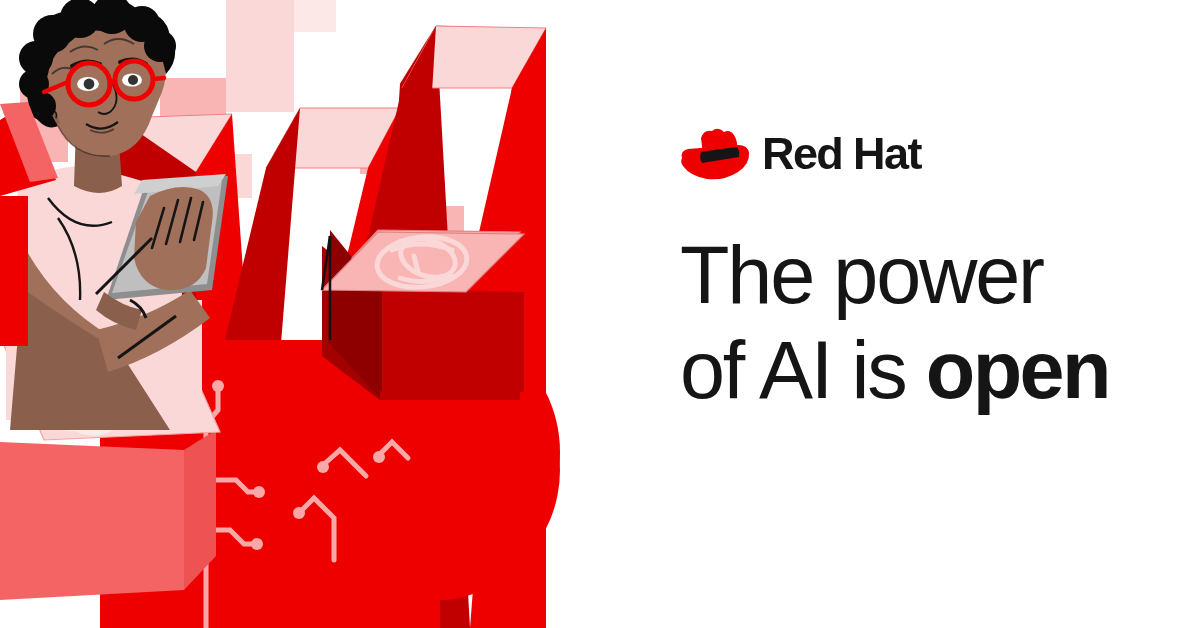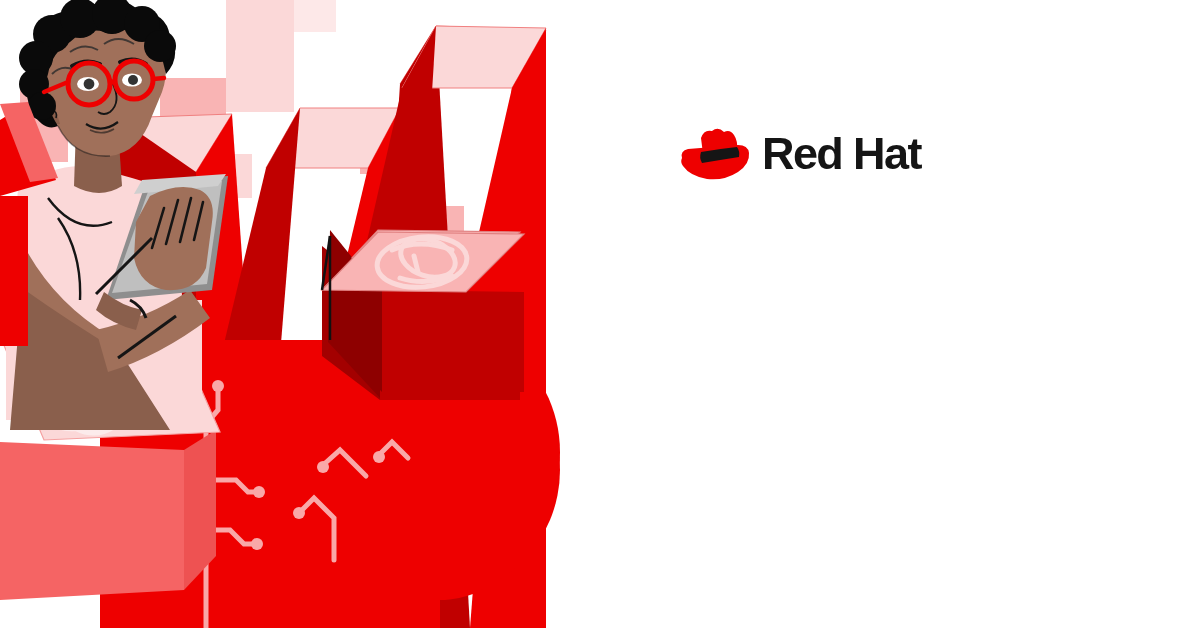--- a/index.html
+++ b/index.html
@@ -322,15 +322,19 @@
         <path d="M23 14 Q26 5 34 7 Q40 2 46 8 Q52 5 56 11 Q60 17 59 26 L25 30 Z" fill="#EE0000"></path>
 
         <path d="M4 34 Q2 27 10 25 L60 21 Q70 21 71 29 Q72 40 60 48
                  Q46 57 29 55 Q12 52 5 42 Q2 38 4 34 Z" fill="#EE0000"></path>
 
         <path d="M23 28 Q40 25 59 23 Q62 27 61 33 Q42 36 24 39 Q21 34 23 28 Z" fill="#151515"></path>
       </svg>
       <div id="logo-wordmark">Red Hat</div>
     </div>
 
+    <div id="headline">
+      <div>The power</div>
+      <div><span>of AI is </span><span class="emphasis">open</span></div>
+    </div>
 
   </div>
 </div>
 
 </body></html>

